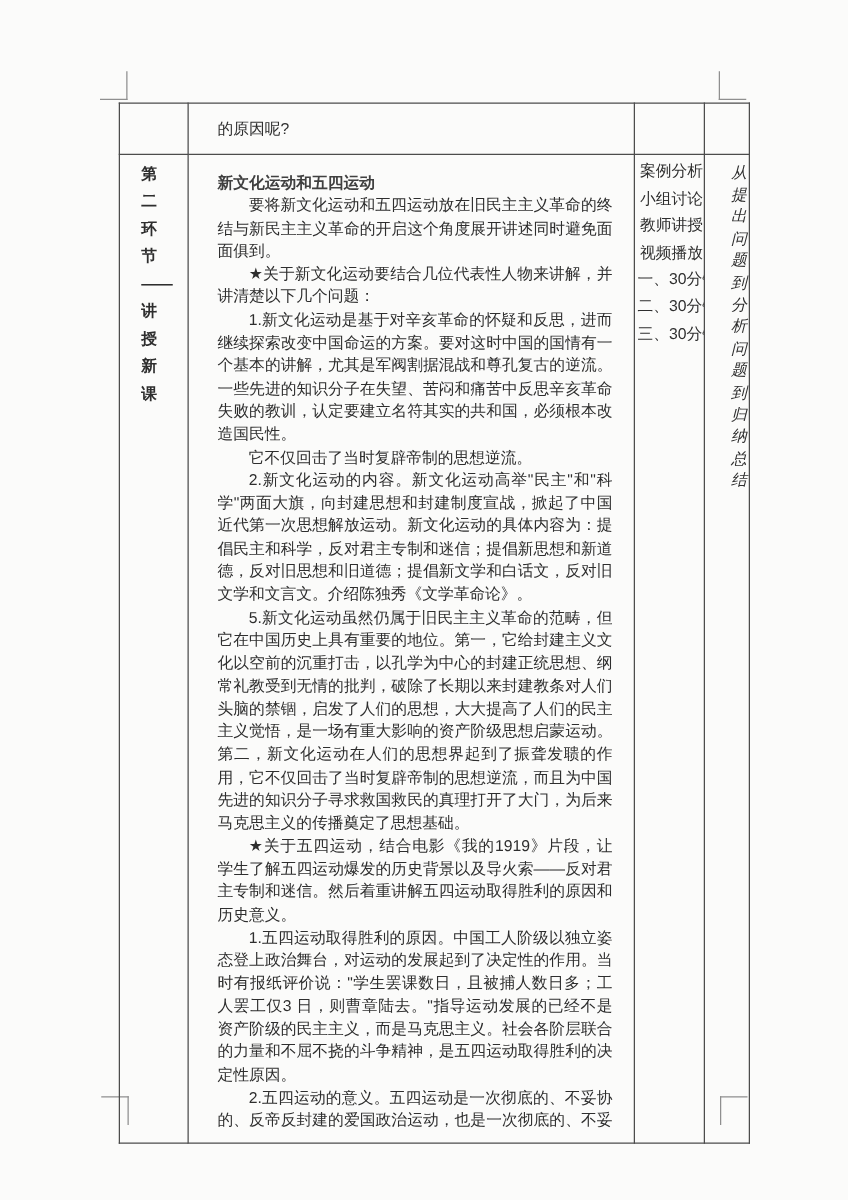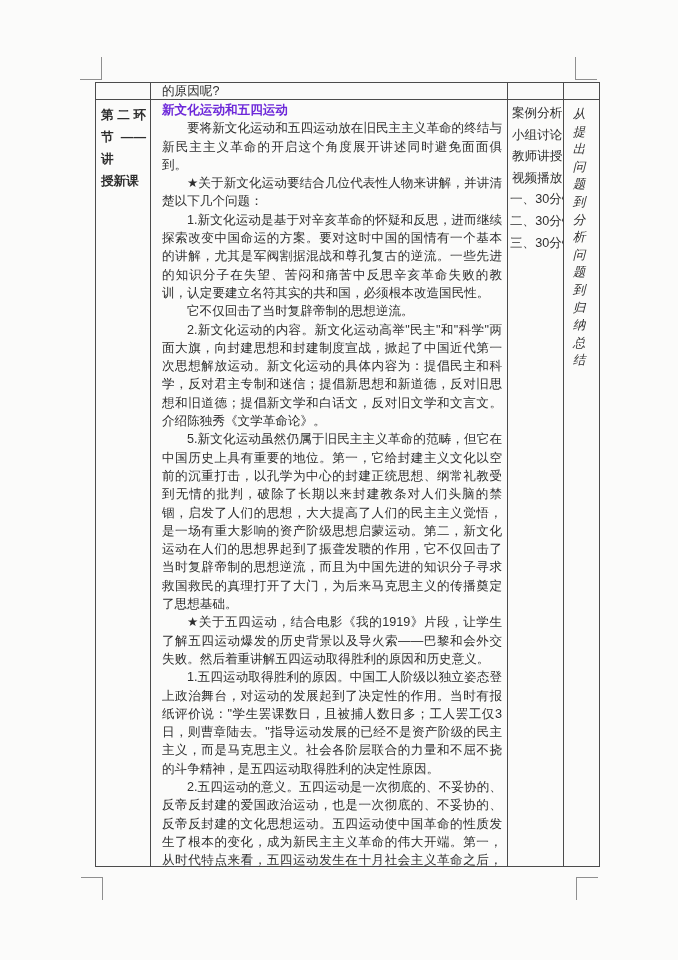--- a/index.html
+++ b/index.html
@@ -19,36 +19,36 @@
   .crop-bl{left:81px;top:877px;border-right:1px solid #8f8f8f;border-top:1px solid #8f8f8f;}
   .crop-br{left:576px;top:877px;border-left:1px solid #8f8f8f;border-top:1px solid #8f8f8f;}
 
   table.lesson{
     position:absolute;left:95px;top:82px;
     border-collapse:collapse;table-layout:fixed;
     width:504px;
   }
   td{
     border:1px solid #4c4c4c;
-    padding:0;vertical-align:top;
+    padding:12px;vertical-align:top;
     font-size:12.6px;line-height:18.3px;color:#2e2e2e;
     overflow:hidden;
   }
   tr.carryover-row td{height:16px;}
   .carryover-text{padding:1px 6px 0 11px;line-height:15px;}
 
   
   .stage-cell{padding-top:4px;font-weight:bold;}
   .stage-line{padding:0 4px 0 5px;line-height:22px;text-align:justify;text-align-last:justify;}
   .stage-line.no-just{text-align-last:left;}
 
   
   .content-wrap{height:765px;overflow:hidden;padding:1px 5px 0 11px;}
   .content-wrap p{margin:0;text-align:justify;text-indent:25px;}
-  .content-wrap p.section-title{font-weight:bold;text-indent:0;color:#6d28d9;}
+  .content-wrap p.section-title{font-weight:bold;text-indent:0;color:#404040;}
 
   
   .methods-cell{padding:3px 1px 0 4px;}
   .method-line{line-height:21.6px;white-space:nowrap;}
   .method-line.time{margin-left:-2px;}
 
   
   .process-cell{padding-top:6px;font-style:italic;}
   .process-text{
     width:14px;margin:0 auto 0 8px;
@@ -89,21 +89,21 @@
       </td>
       <td>
         <div class="content-wrap">
           <p class="section-title">新文化运动和五四运动</p>
           <p>要将新文化运动和五四运动放在旧民主主义革命的终结与新民主主义革命的开启这个角度展开讲述同时避免面面俱到。</p>
           <p>★关于新文化运动要结合几位代表性人物来讲解，并讲清楚以下几个问题：</p>
           <p>1.新文化运动是基于对辛亥革命的怀疑和反思，进而继续探索改变中国命运的方案。要对这时中国的国情有一个基本的讲解，尤其是军阀割据混战和尊孔复古的逆流。一些先进的知识分子在失望、苦闷和痛苦中反思辛亥革命失败的教训，认定要建立名符其实的共和国，必须根本改造国民性。</p>
           <p>它不仅回击了当时复辟帝制的思想逆流。</p>
           <p>2.新文化运动的内容。新文化运动高举"民主"和"科学"两面大旗，向封建思想和封建制度宣战，掀起了中国近代第一次思想解放运动。新文化运动的具体内容为：提倡民主和科学，反对君主专制和迷信；提倡新思想和新道德，反对旧思想和旧道德；提倡新文学和白话文，反对旧文学和文言文。介绍陈独秀《文学革命论》。</p>
           <p>5.新文化运动虽然仍属于旧民主主义革命的范畴，但它在中国历史上具有重要的地位。第一，它给封建主义文化以空前的沉重打击，以孔学为中心的封建正统思想、纲常礼教受到无情的批判，破除了长期以来封建教条对人们头脑的禁锢，启发了人们的思想，大大提高了人们的民主主义觉悟，是一场有重大影响的资产阶级思想启蒙运动。第二，新文化运动在人们的思想界起到了振聋发聩的作用，它不仅回击了当时复辟帝制的思想逆流，而且为中国先进的知识分子寻求救国救民的真理打开了大门，为后来马克思主义的传播奠定了思想基础。</p>
-          <p>★关于五四运动，结合电影《我的1919》片段，让学生了解五四运动爆发的历史背景以及导火索——巴黎和会外交失败。然后着重讲解五四运动取得胜利的原因和历史意义。</p>
+          <p>★关于五四运动，结合电影《我的1919》片段，让学生了解五四运动爆发的历史背景以及导火索——反对君主专制和迷信。然后着重讲解五四运动取得胜利的原因和历史意义。</p>
           <p>1.五四运动取得胜利的原因。中国工人阶级以独立姿态登上政治舞台，对运动的发展起到了决定性的作用。当时有报纸评价说："学生罢课数日，且被捕人数日多；工人罢工仅3 日，则曹章陆去。"指导运动发展的已经不是资产阶级的民主主义，而是马克思主义。社会各阶层联合的力量和不屈不挠的斗争精神，是五四运动取得胜利的决定性原因。</p>
           <p>2.五四运动的意义。五四运动是一次彻底的、不妥协的、反帝反封建的爱国政治运动，也是一次彻底的、不妥协的、反帝反封建的文化思想运动。五四运动使中国革命的性质发生了根本的变化，成为新民主主义革命的伟大开端。第一，从时代特点来看，五四运动发生在十月社会主义革命之后，这时反帝反封建的民主革命，已不再是世界资产阶级革命的一部分，而是世界无产阶级革命的一部分。第二，从领导阶级来看，中国工人阶级已经</p>
         </div>
       </td>
       <td class="methods-cell">
         <div class="method-line">案例分析；</div>
         <div class="method-line">小组讨论；</div>
         <div class="method-line">教师讲授；</div>
         <div class="method-line">视频播放。</div>
         <div class="method-line time">一、30分钟</div>

